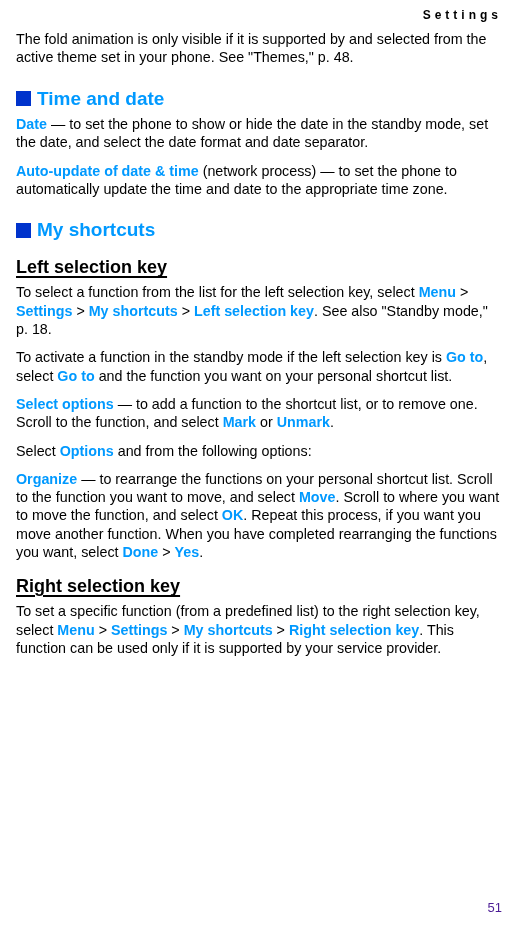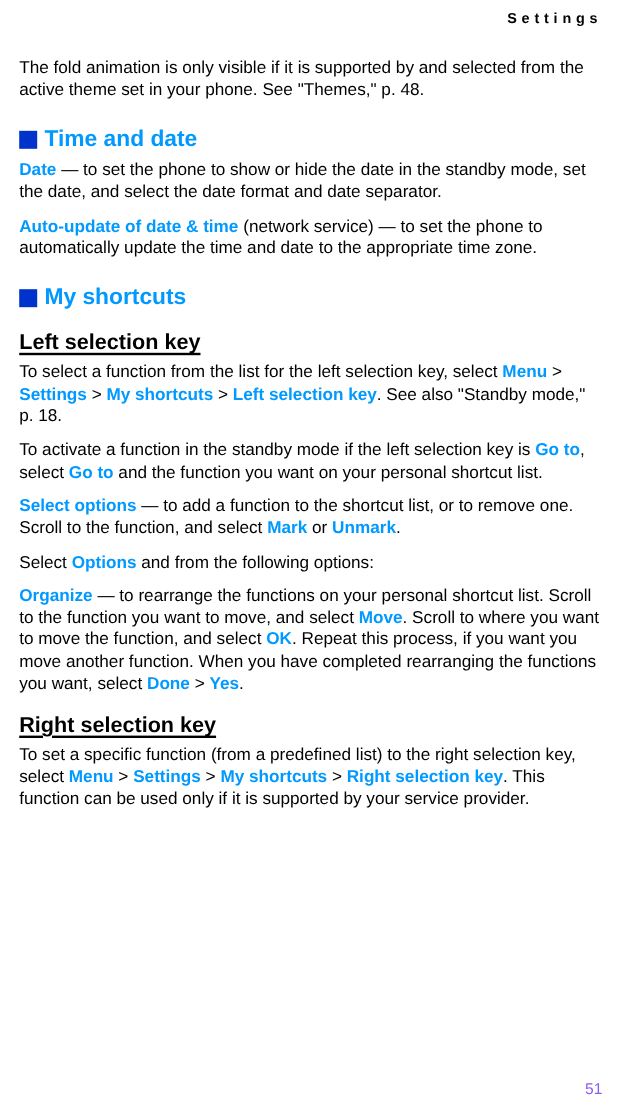--- a/index.html
+++ b/index.html
@@ -15,21 +15,21 @@
   .header-label {
     position: absolute;
     top: 8px;
     right: 16px;
     font-size: 12px;
     letter-spacing: 4px;
     font-weight: bold;
     color: #000000;
   }
   .content {
-    padding-top: 48px;
+    padding-top: 30px;
     font-size: 14.3px;
     line-height: 1.28;
     color: #000000;
   }
   .para { margin-bottom: 10px; }
   .section-title {
     font-size: 19px;
     font-weight: bold;
     color: #0099ff;
     margin-top: 20px;
@@ -53,21 +53,21 @@
     text-decoration-thickness: 1.5px;
     margin-top: 14px;
     margin-bottom: 4px;
   }
   .blue-bold { color: #0099ff; font-weight: bold; }
   .footer-pagenum {
     position: absolute;
     bottom: 10px;
     right: 16px;
     font-size: 13px;
-    color: #8b5cf6;
+    color: #4c1d95;
   }
 </style>
 </head>
 <body>
 
 <div class="header-label">Settings</div>
 
 <div class="content">
 
   <p class="para">The fold animation is only visible if it is supported by and selected from the active theme set in your phone. See "Themes," p. 48.</p>
@@ -77,21 +77,21 @@
     <span>Time and date</span>
   </h2>
 
 
 
   <p class="para">
     <span class="blue-bold">Date</span><span> — to set the phone to show or hide the date in the standby mode, set the date, and select the date format and date separator.</span>
   </p>
 
   <p class="para">
-    <span class="blue-bold">Auto-update of date &amp; time</span><span> (network service) — to set the phone to automatically update the time and date to the appropriate time zone.</span>
+    <span class="blue-bold">Auto-update of date &amp; time</span><span> (network process) — to set the phone to automatically update the time and date to the appropriate time zone.</span>
   </p>
 
   <h2 class="section-title">
     <span class="square-icon"></span>
     <span>My shortcuts</span>
   </h2>
 
 
   <h3 class="subsection-title">Left selection key</h3>
 

